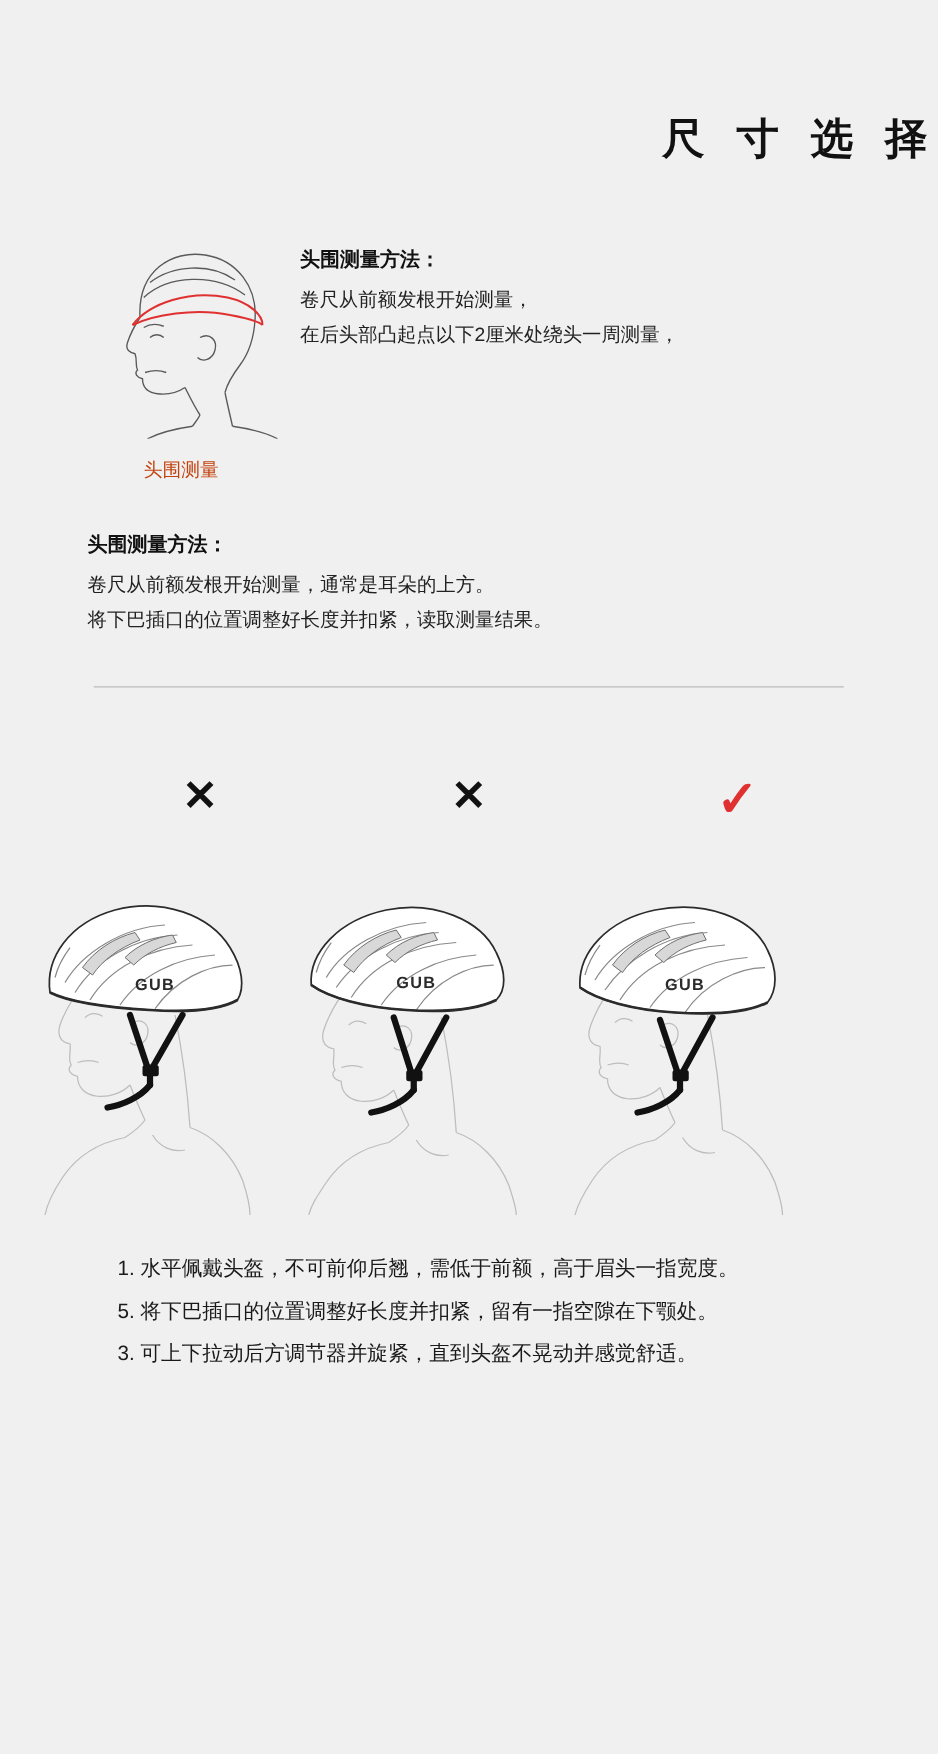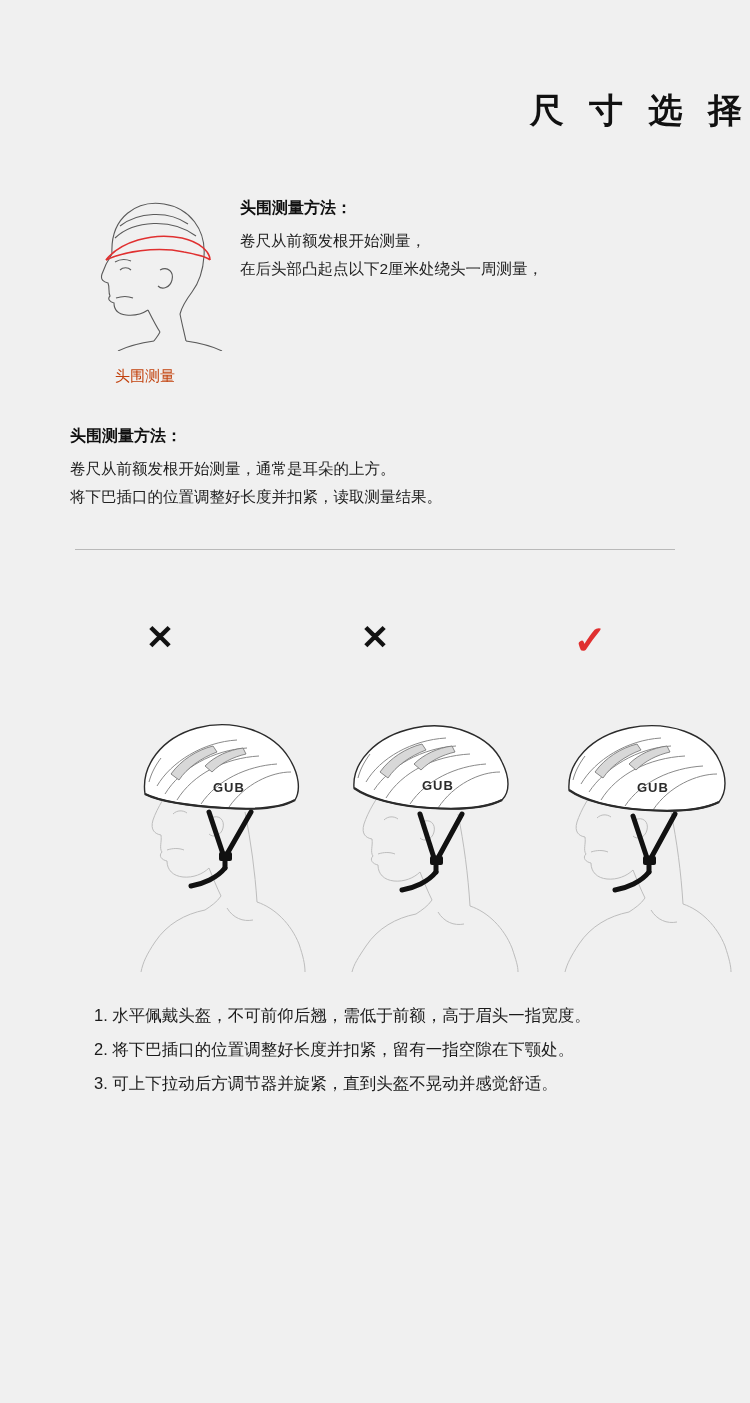--- a/index.html
+++ b/index.html
@@ -86,21 +86,21 @@
     text-align: center;
     font-size: 34px;
     font-weight: bold;
     line-height: 1;
   }
   .mark-x { color: #111; font-family: "Liberation Sans", sans-serif; }
   .mark-check { color: #e03030; font-size: 40px; }
 
   .helmets {
     display: flex;
-    justify-content: flex-end;
+    justify-content: flex-start;
     margin-top: 2px;
   }
   .helmet-cell { width: 215px; position: relative; }
 
   
   .instructions {
     margin-top: 26px;
     padding-left: 94px;
   }
   .instructions .item {
@@ -309,17 +309,17 @@
           <path d="M114 196 L114 210"></path>
           <path d="M114 210 C106 220 92 226 80 228"></path>
         </g>
         <rect x="108" y="194" width="13" height="9" rx="2" fill="#111"></rect>
       </svg>
     </div>
   </div>
 
   <div class="instructions">
     <div class="item">1. 水平佩戴头盔，不可前仰后翘，需低于前额，高于眉头一指宽度。</div>
-    <div class="item">2. 将下巴插口的位置调整好长度并扣紧，留有一指空隙在下颚处。</div>
+    <div class="item">5. 将下巴插口的位置调整好长度并扣紧，留有一指空隙在下颚处。</div>
     <div class="item">3. 可上下拉动后方调节器并旋紧，直到头盔不晃动并感觉舒适。</div>
   </div>
 
 </div>
 
 </body></html>

